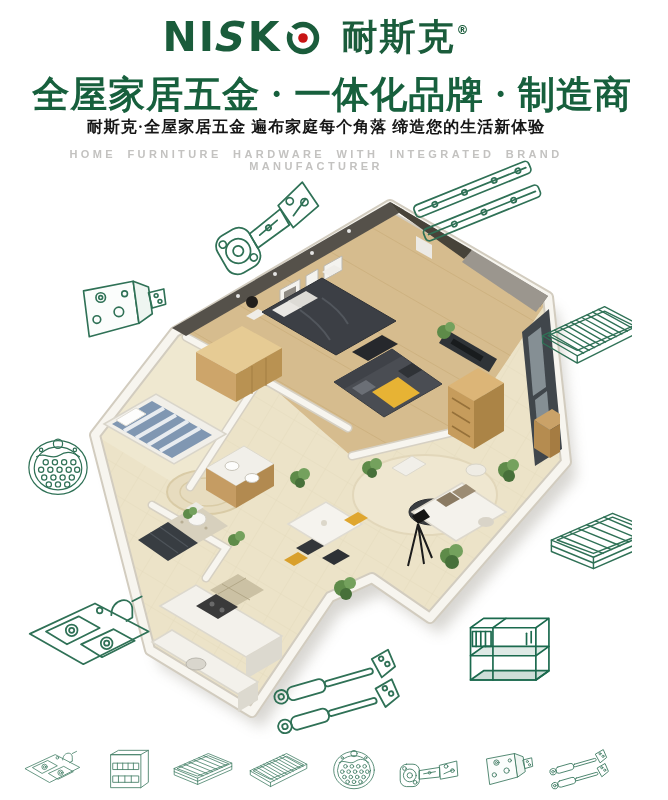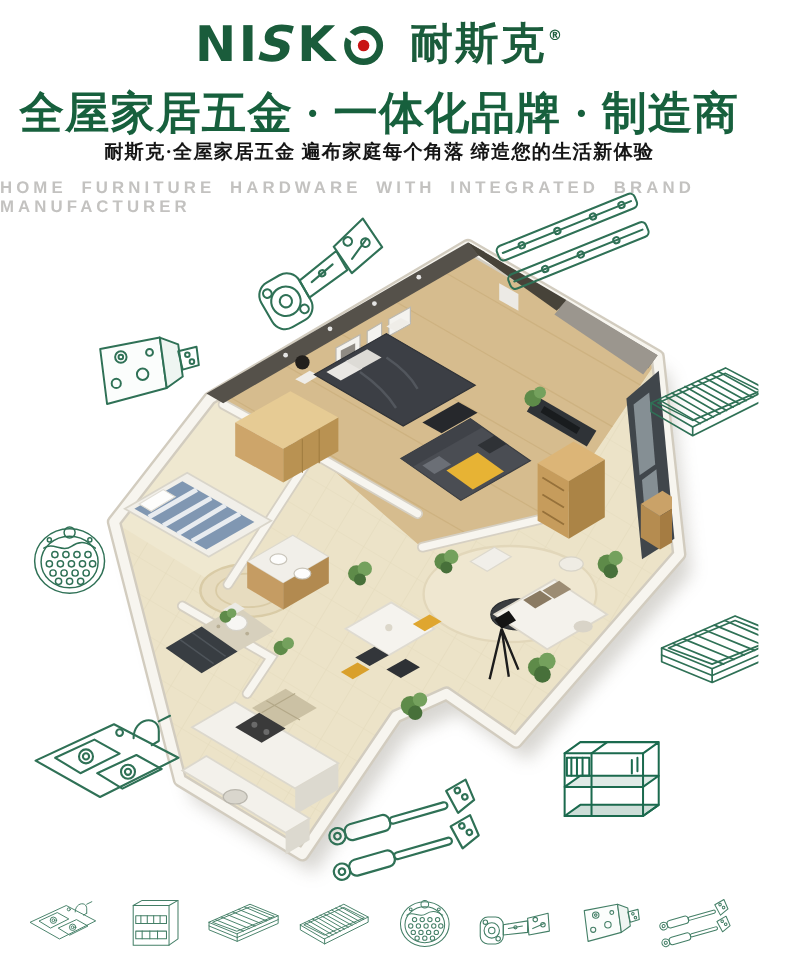--- a/index.html
+++ b/index.html
@@ -8,28 +8,28 @@
   
   .logo-row{position:absolute;top:10px;left:0;right:0;height:54px;
             display:flex;align-items:center;justify-content:center;gap:6px;}
   .wordmark{display:flex;align-items:center;font-family:"DejaVu Sans",sans-serif;
             font-weight:bold;font-size:41px;letter-spacing:2px;color:#1a5c3b;line-height:1;}
   .wordmark .s-styl{font-style:italic;transform:skewX(-6deg);display:inline-block;}
   .o-mark{margin:0 2px;display:block;}
   .logo-cn{font-family:"DejaVu Sans",sans-serif;font-weight:bold;font-size:36px;
            color:#1a5c3b;margin-left:10px;line-height:1;letter-spacing:2px;}
   .reg{font-size:12px;color:#1a5c3b;font-weight:bold;position:relative;top:-15px;left:1px;}
-  .headline{position:absolute;top:70px;left:0;right:0;text-align:center;
+  .headline{position:absolute;top:70px;left:0;right:0;text-align:right;
             font-family:"Liberation Serif","DejaVu Serif",serif;font-weight:700;
             font-size:37px;letter-spacing:1px;color:#17603d;}
   .subheadline{position:absolute;top:117px;left:0;right:0;text-align:center;
                font-family:"Liberation Serif","DejaVu Serif",serif;font-weight:700;
                font-size:16px;color:#161616;letter-spacing:1px;}
-  .tagline{position:absolute;top:148px;left:0;right:0;text-align:left;
-           font-size:14px;letter-spacing:3.4px;word-spacing:5px;color:#c3c2c0;font-weight:bold;}
+  .tagline{position:absolute;top:148px;left:0;right:0;text-align:center;
+           font-size:11px;letter-spacing:3.4px;word-spacing:5px;color:#c3c2c0;font-weight:bold;}
   
   .hero-svg{position:absolute;left:0;top:0;z-index:1;}
   
   .float{position:absolute;z-index:2;}
   .float svg{display:block;width:100%;height:100%;}
   
   .product-row{position:absolute;left:0;right:0;top:742px;height:54px;z-index:2;
                display:flex;justify-content:space-evenly;align-items:center;padding:0 8px;}
   .product-row .mini{width:64px;height:48px;opacity:.9;}
   .product-row .mini svg{display:block;width:100%;height:100%;}

